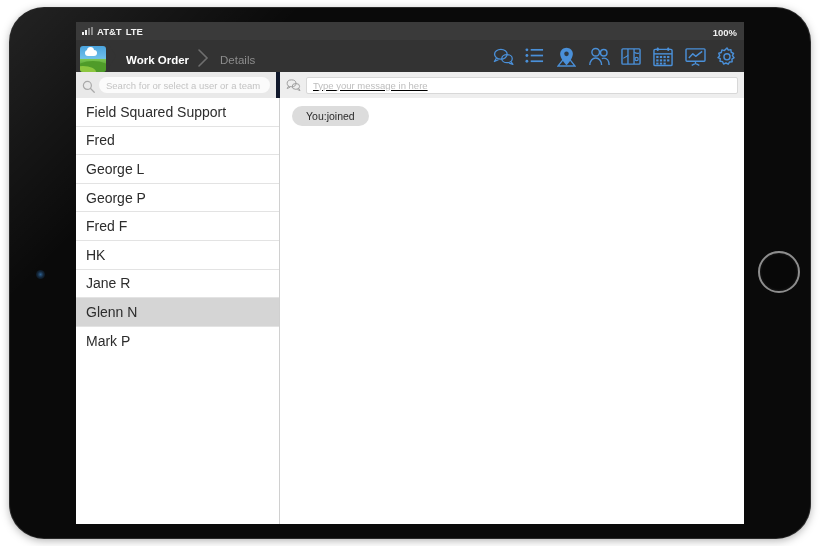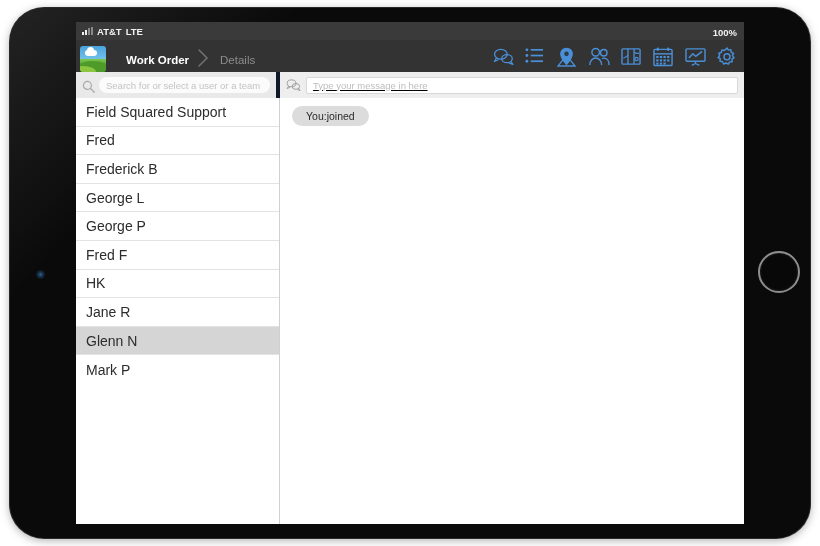--- a/index.html
+++ b/index.html
@@ -379,23 +379,20 @@
     <div id="body-row">
 
       <div id="user-list">
         <div class="user-row">
             <span>Field Squared Support</span>
           </div>
         <div class="user-row">
             <span>Fred</span>
           </div>
         <div class="user-row">
-            <span>Frederick B</span>
-          </div>
-        <div class="user-row">
             <span>George L</span>
           </div>
         <div class="user-row">
             <span>George P</span>
           </div>
         <div class="user-row">
             <span>Fred F</span>
           </div>
         <div class="user-row">
             <span>HK</span>

